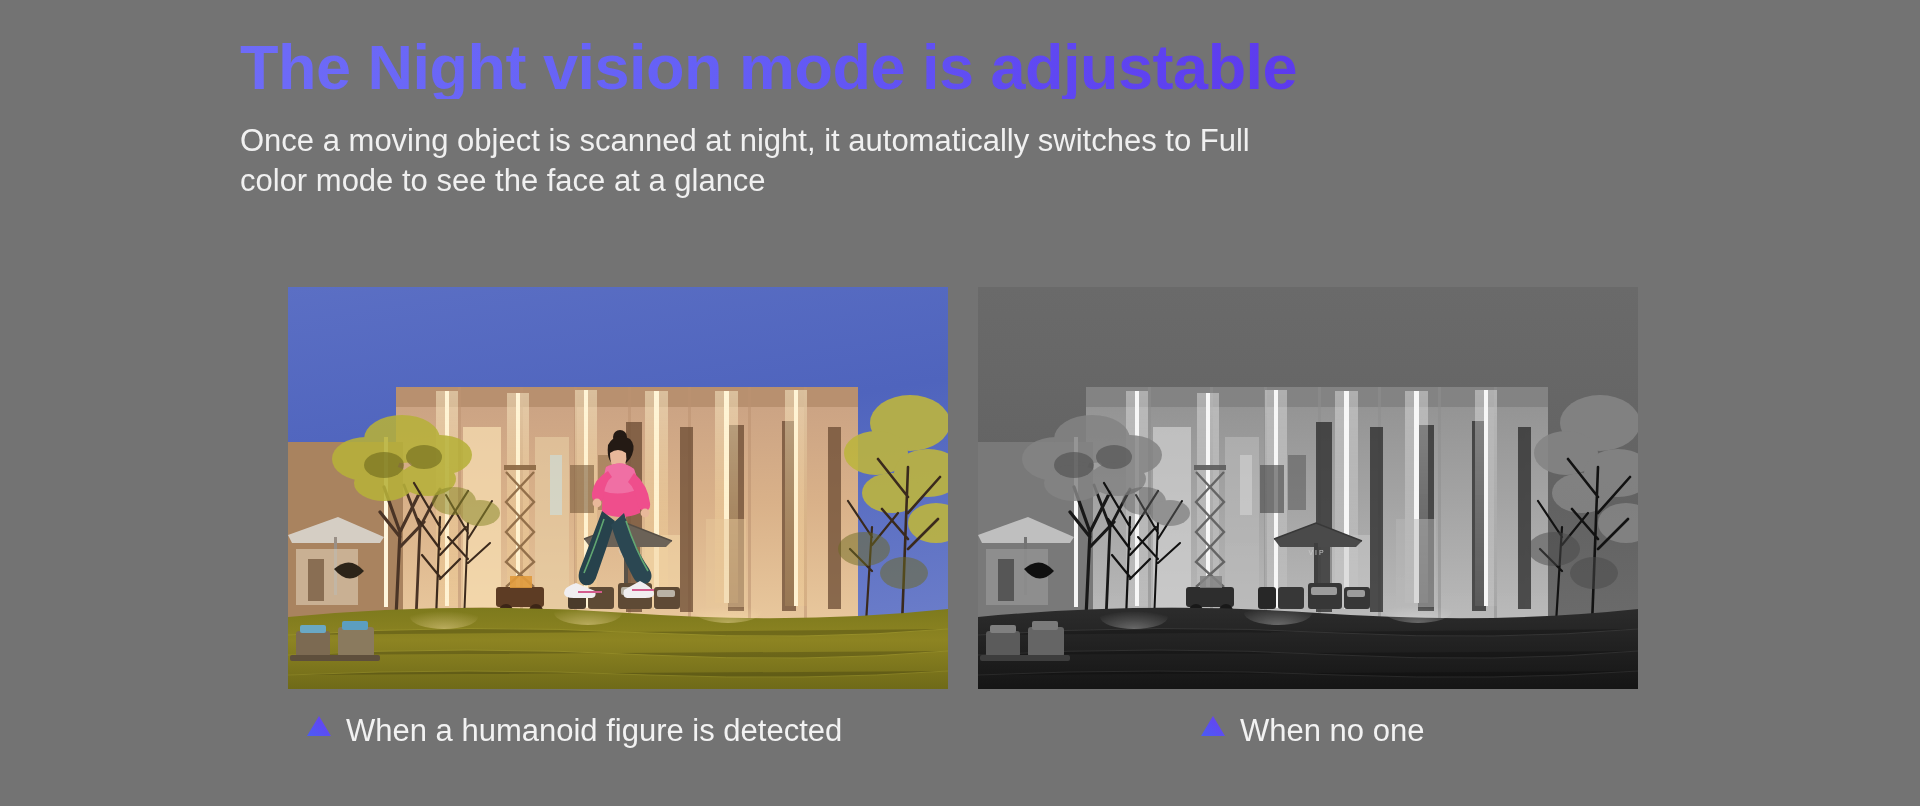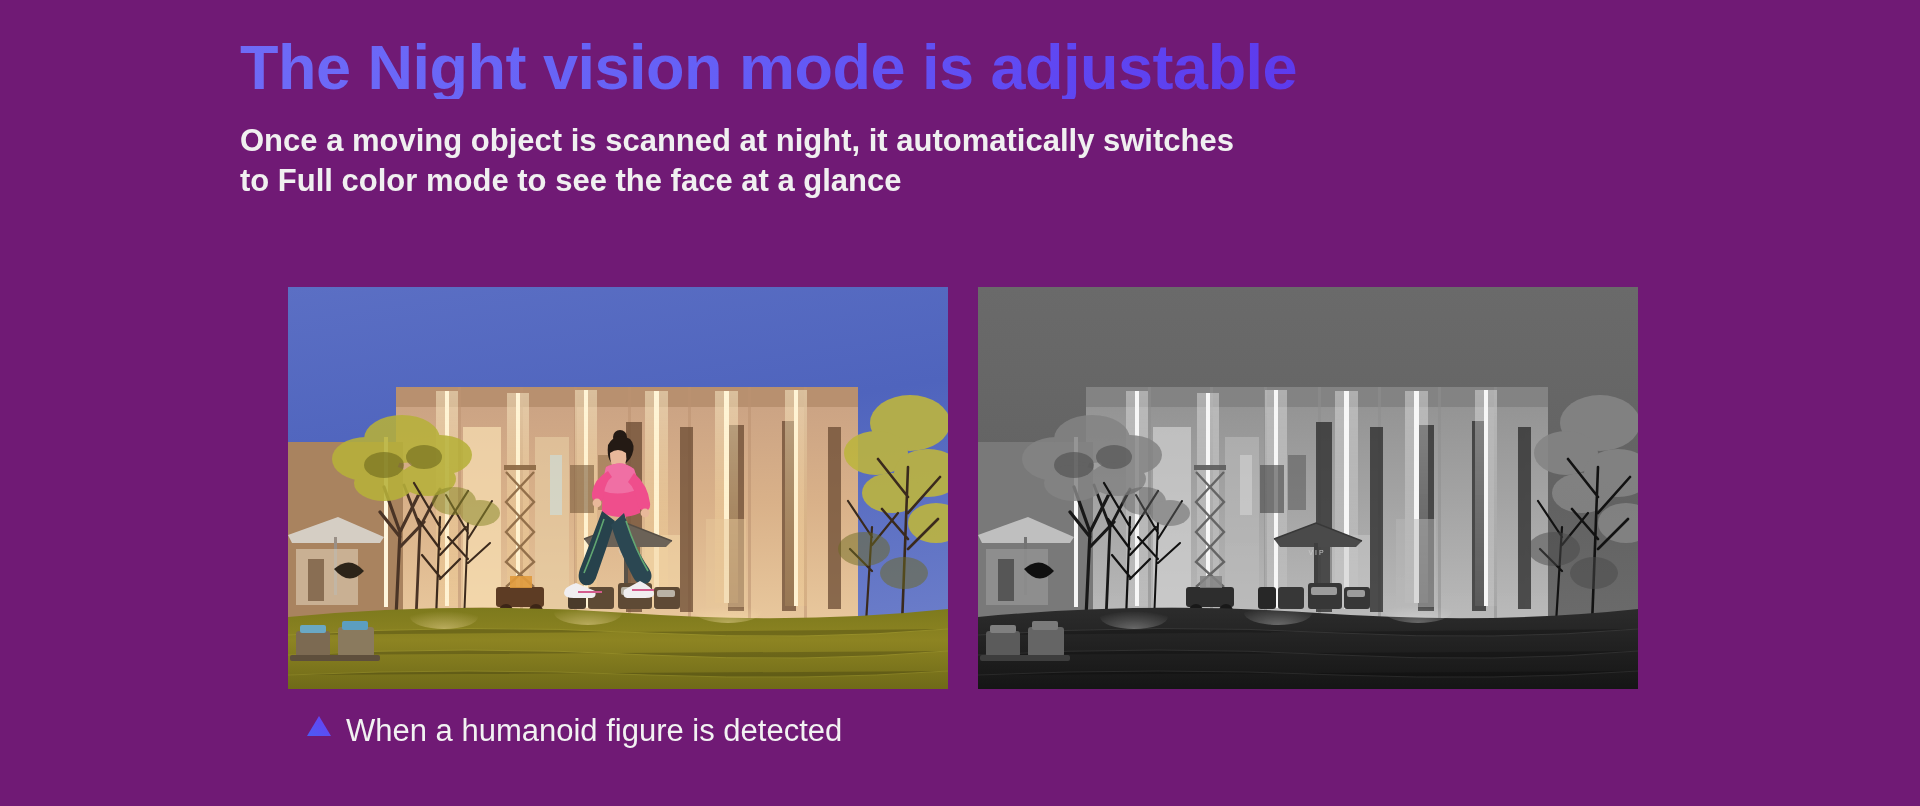--- a/index.html
+++ b/index.html
@@ -14,21 +14,21 @@
   body {
     background: #323232;
     font-family: "Liberation Sans", sans-serif;
     -webkit-font-smoothing: antialiased;
   }
 
   .page {
     position: relative;
     width: 1920px;
     height: 806px;
-    background: #701a75;
+    background: #737373;
   }
 
   
   .text-block {
     position: absolute;
     left: 240px;
     top: 36px;
     width: 1320px;
   }
 
@@ -41,21 +41,21 @@
     background: linear-gradient(95deg, #6e6bf7 0%, #6560f6 35%, #5f47f2 62%, #5a2ce8 100%);
     -webkit-background-clip: text;
     background-clip: text;
     color: transparent;
     -webkit-text-fill-color: transparent;
   }
 
   .subhead {
     margin-top: 22px;
     font-size: 31px;
-    font-weight: 700;
+    font-weight: 400;
     line-height: 1.28;
     color: #f0f0f0;
     max-width: 1020px;
   }
 
   
   .photo-row {
     position: absolute;
     left: 288px;
     top: 287px;
@@ -517,15 +517,29 @@
               <stop offset="0" stop-color="#4a5cf5"></stop>
               <stop offset="1" stop-color="#6d3df0"></stop>
             </linearGradient>
           </defs>
           <polygon points="13,1 25,21 1,21" fill="url(#triA)"></polygon>
         </svg>
       </span>
       <span class="caption-text">When a humanoid figure is detected</span>
     </div>
 
+    <div class="caption right">
+      <span class="tri-wrap">
+        <svg width="26" height="22" viewBox="0 0 26 22">
+          <defs>
+            <linearGradient id="triB" x1="0" y1="1" x2="1" y2="0">
+              <stop offset="0" stop-color="#4a5cf5"></stop>
+              <stop offset="1" stop-color="#6d3df0"></stop>
+            </linearGradient>
+          </defs>
+          <polygon points="13,1 25,21 1,21" fill="url(#triB)"></polygon>
+        </svg>
+      </span>
+      <span class="caption-text">When no one</span>
+    </div>
   </div>
 
 </div>
 
 </body></html>

